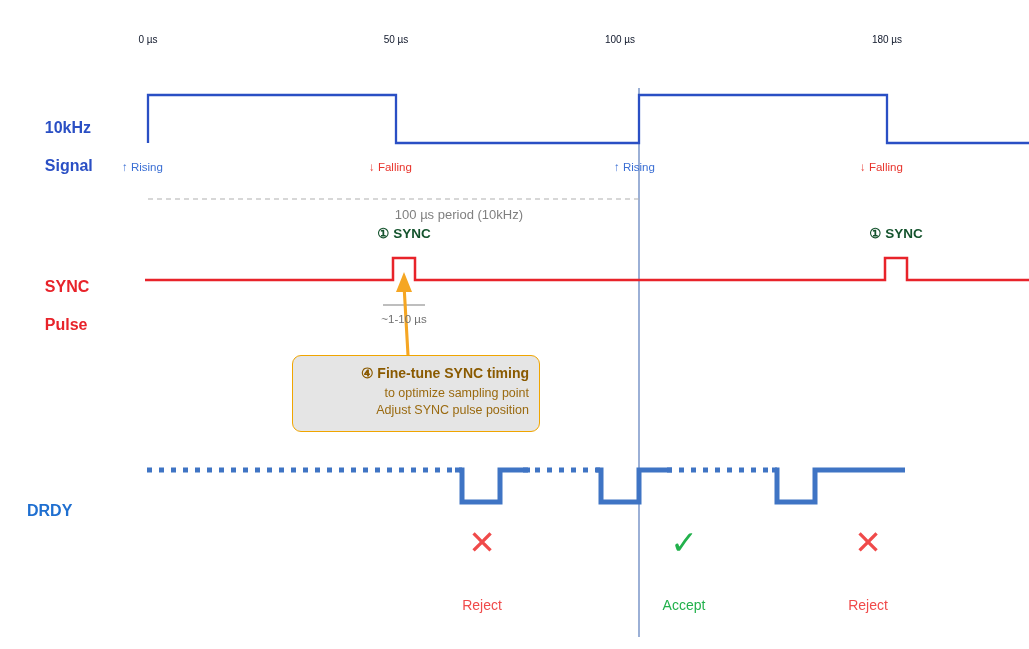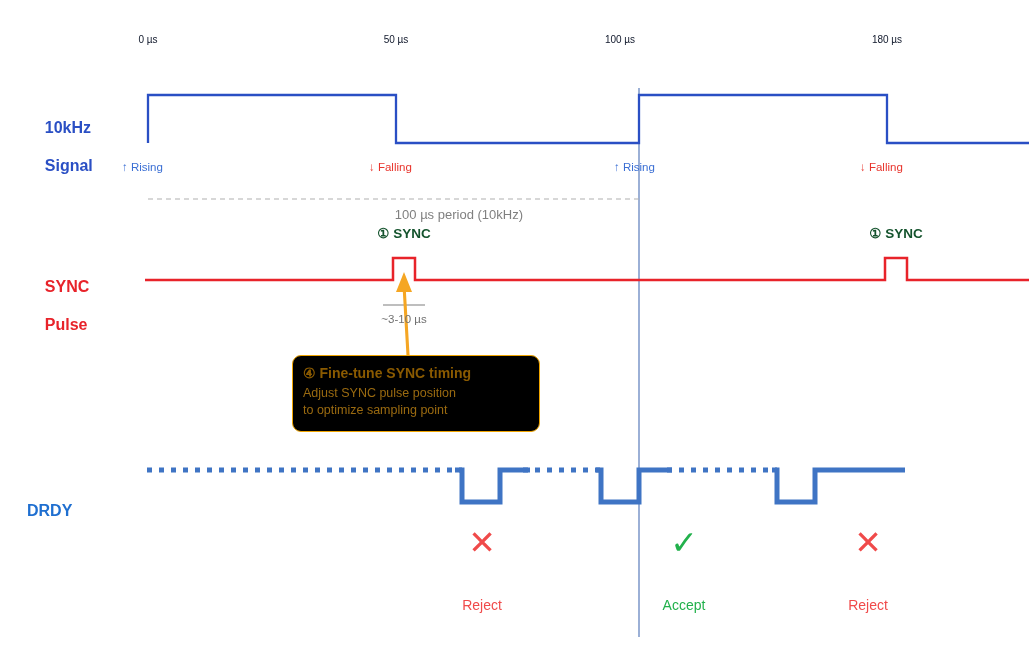--- a/index.html
+++ b/index.html
@@ -78,24 +78,24 @@
     font-size: 11.5px;
     color: #707070;
     text-align: center;
     width: 110px;
   }
 
   
   .callout {
     position: absolute;
     box-sizing: border-box;
-    background: #000000;
+    background: #e5e5e5;
     border: 1.6px solid #f0a500;
     border-radius: 9px;
-    text-align: left;
+    text-align: right;
     padding: 9px 10px 10px 10px;
   }
   .callout-title {
     font-size: 14px;
     font-weight: bold;
     color: #8a5a00;
     margin-bottom: 4px;
     white-space: pre;
   }
   .callout-line {
@@ -175,26 +175,26 @@
   <div class="txt period-caption" style="left:263px; top:207px;">100 µs period (10kHz)</div>
 
   <div class="txt row-label sync" style="left:27px; top:259px;">
     <span>SYNC</span><br>
     <span>Pulse</span>
   </div>
 
   <div class="txt sync-step" style="left:329px; top:226px;">① SYNC</div>
   <div class="txt sync-step" style="left:821px; top:226px;">① SYNC</div>
 
-  <div class="txt dim-caption" style="left:349px; top:313px;">~3-10 µs</div>
+  <div class="txt dim-caption" style="left:349px; top:313px;">~1-10 µs</div>
 
   <div class="callout" style="left:292px; top:355px; width:248px; height:77px;">
     <div class="callout-title">④ Fine-tune SYNC timing</div>
+    <div class="callout-line">to optimize sampling point</div>
     <div class="callout-line">Adjust SYNC pulse position</div>
-    <div class="callout-line">to optimize sampling point</div>
   </div>
 
   <div class="txt row-label drdy" style="left:27px; top:462px;">DRDY</div>
 
   <div class="txt verdict-mark verdict-reject" style="left:437px; top:524px;">✕</div>
   <div class="txt verdict-mark verdict-accept" style="left:639px; top:524px;">✓</div>
   <div class="txt verdict-mark verdict-reject" style="left:823px; top:524px;">✕</div>
 
   <div class="txt verdict-label verdict-reject" style="left:427px; top:597px;">Reject</div>
   <div class="txt verdict-label verdict-accept" style="left:629px; top:597px;">Accept</div>

